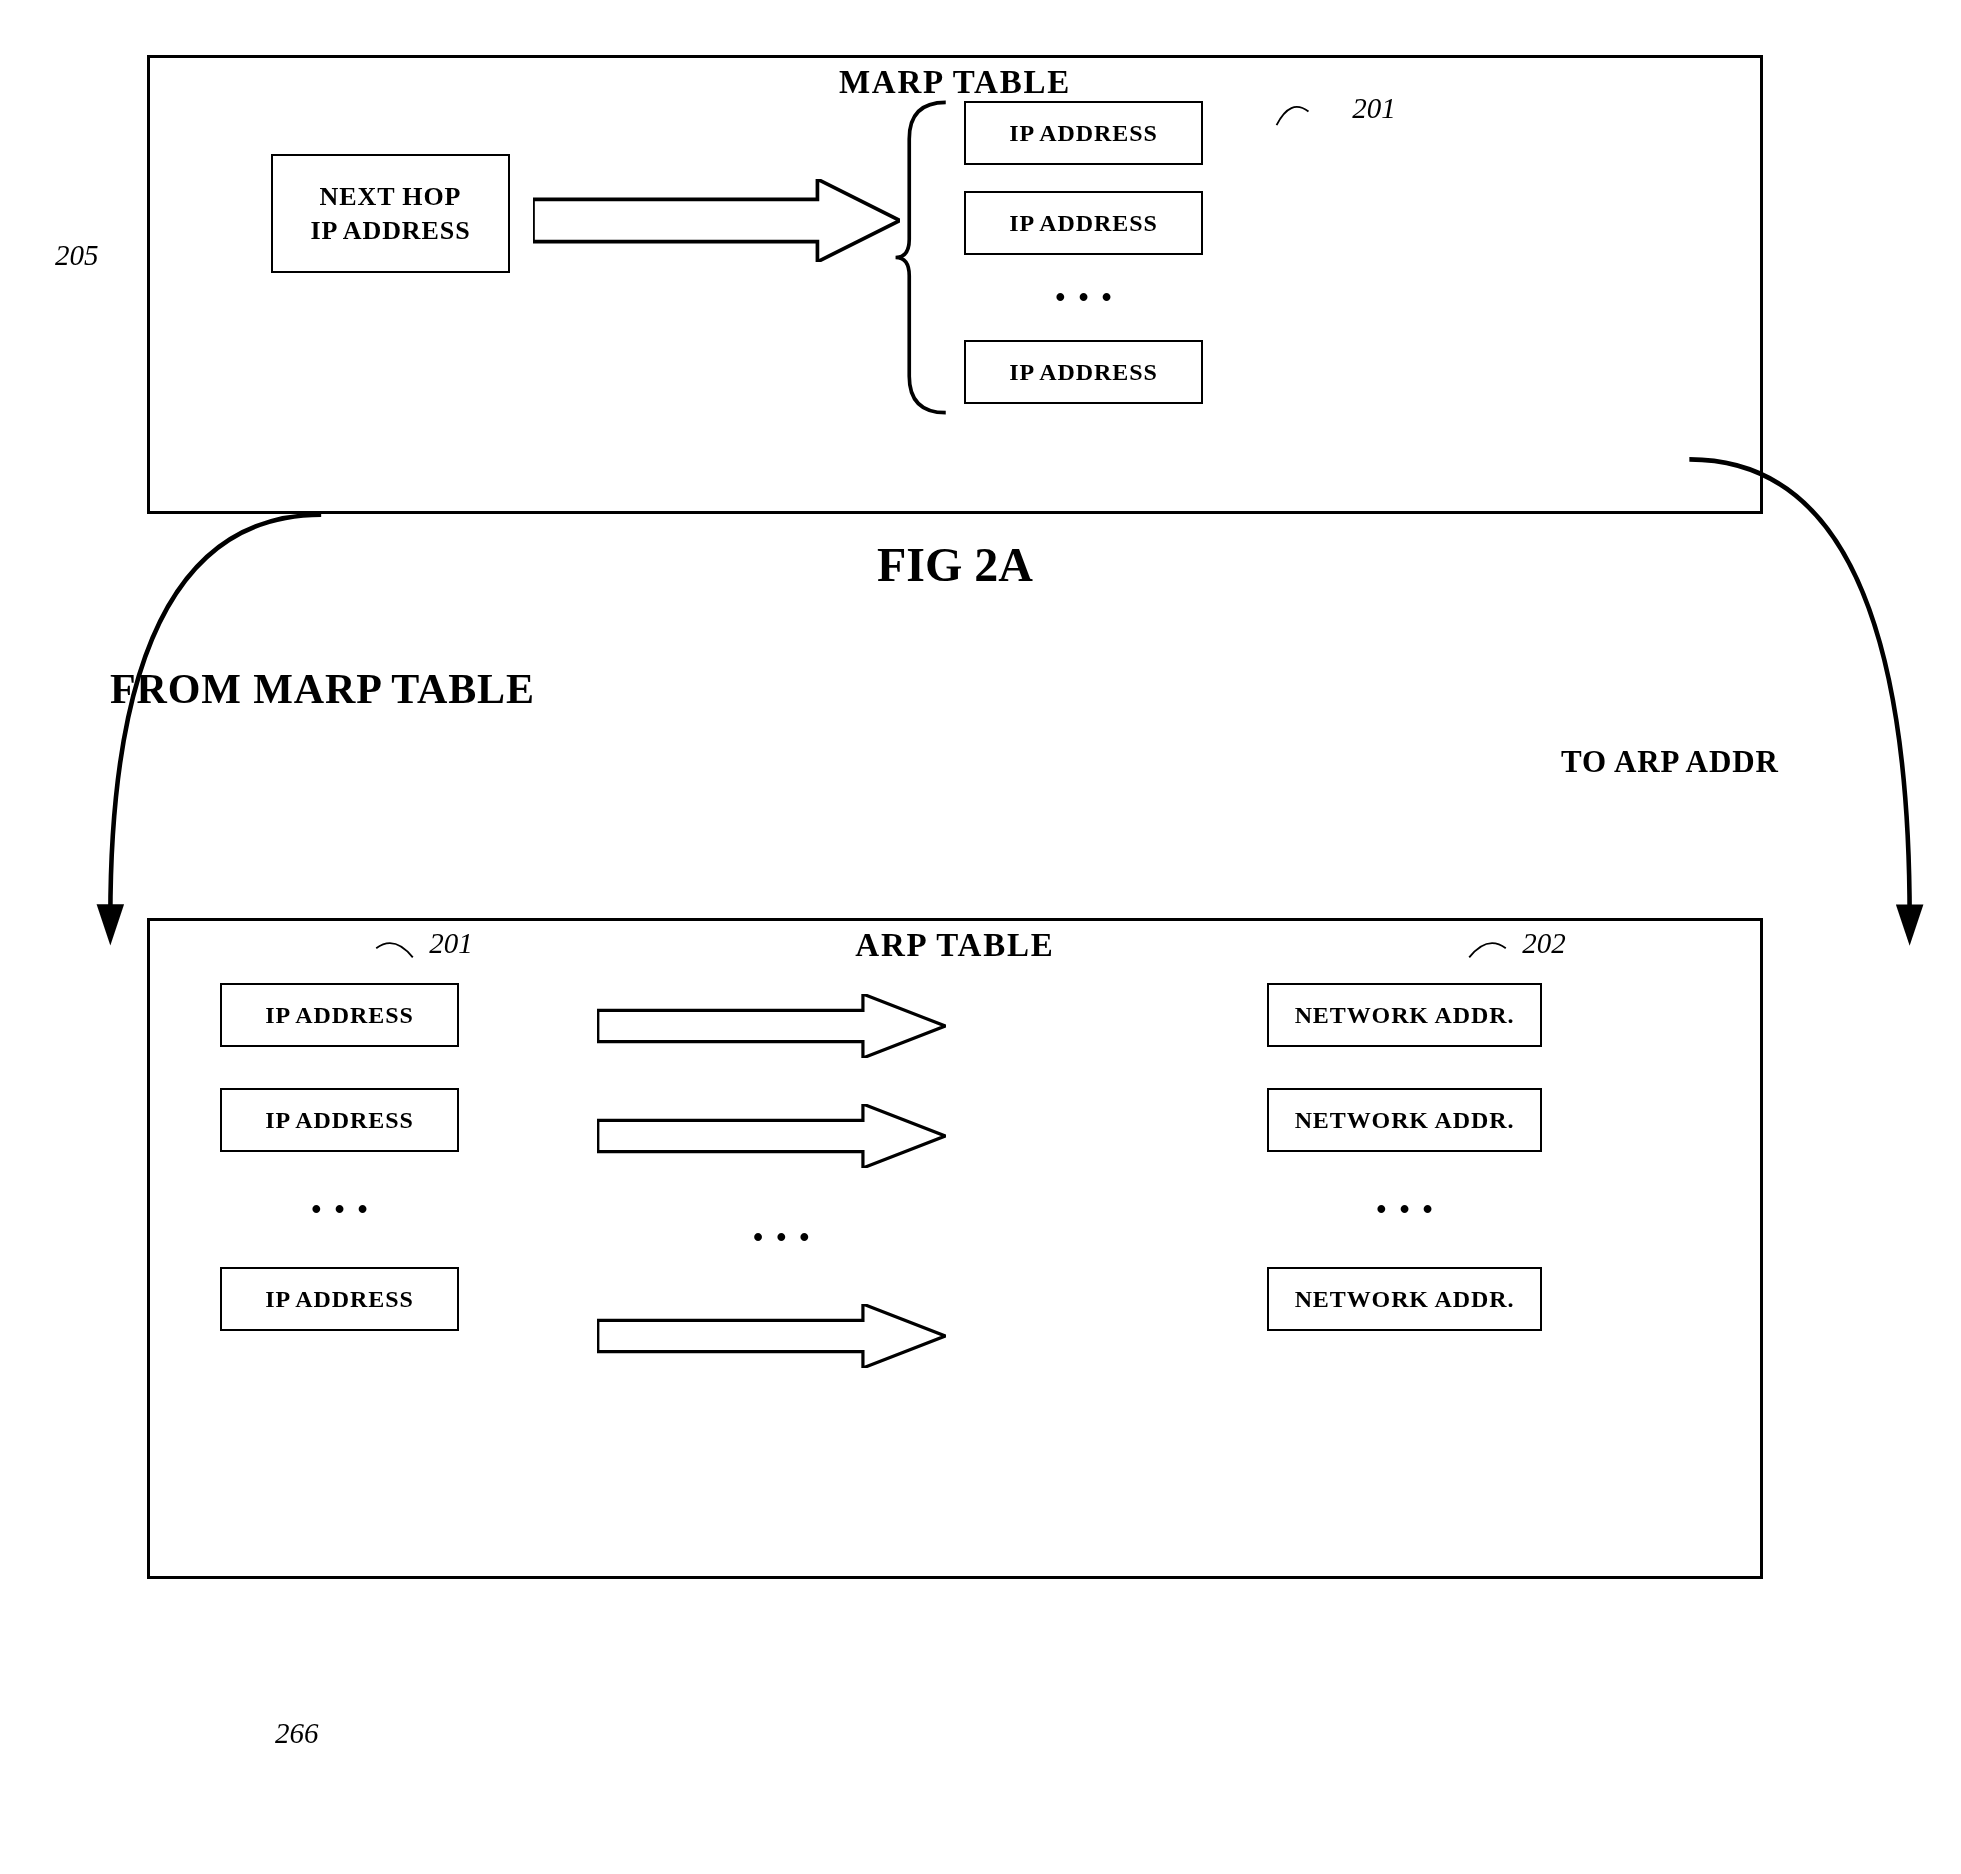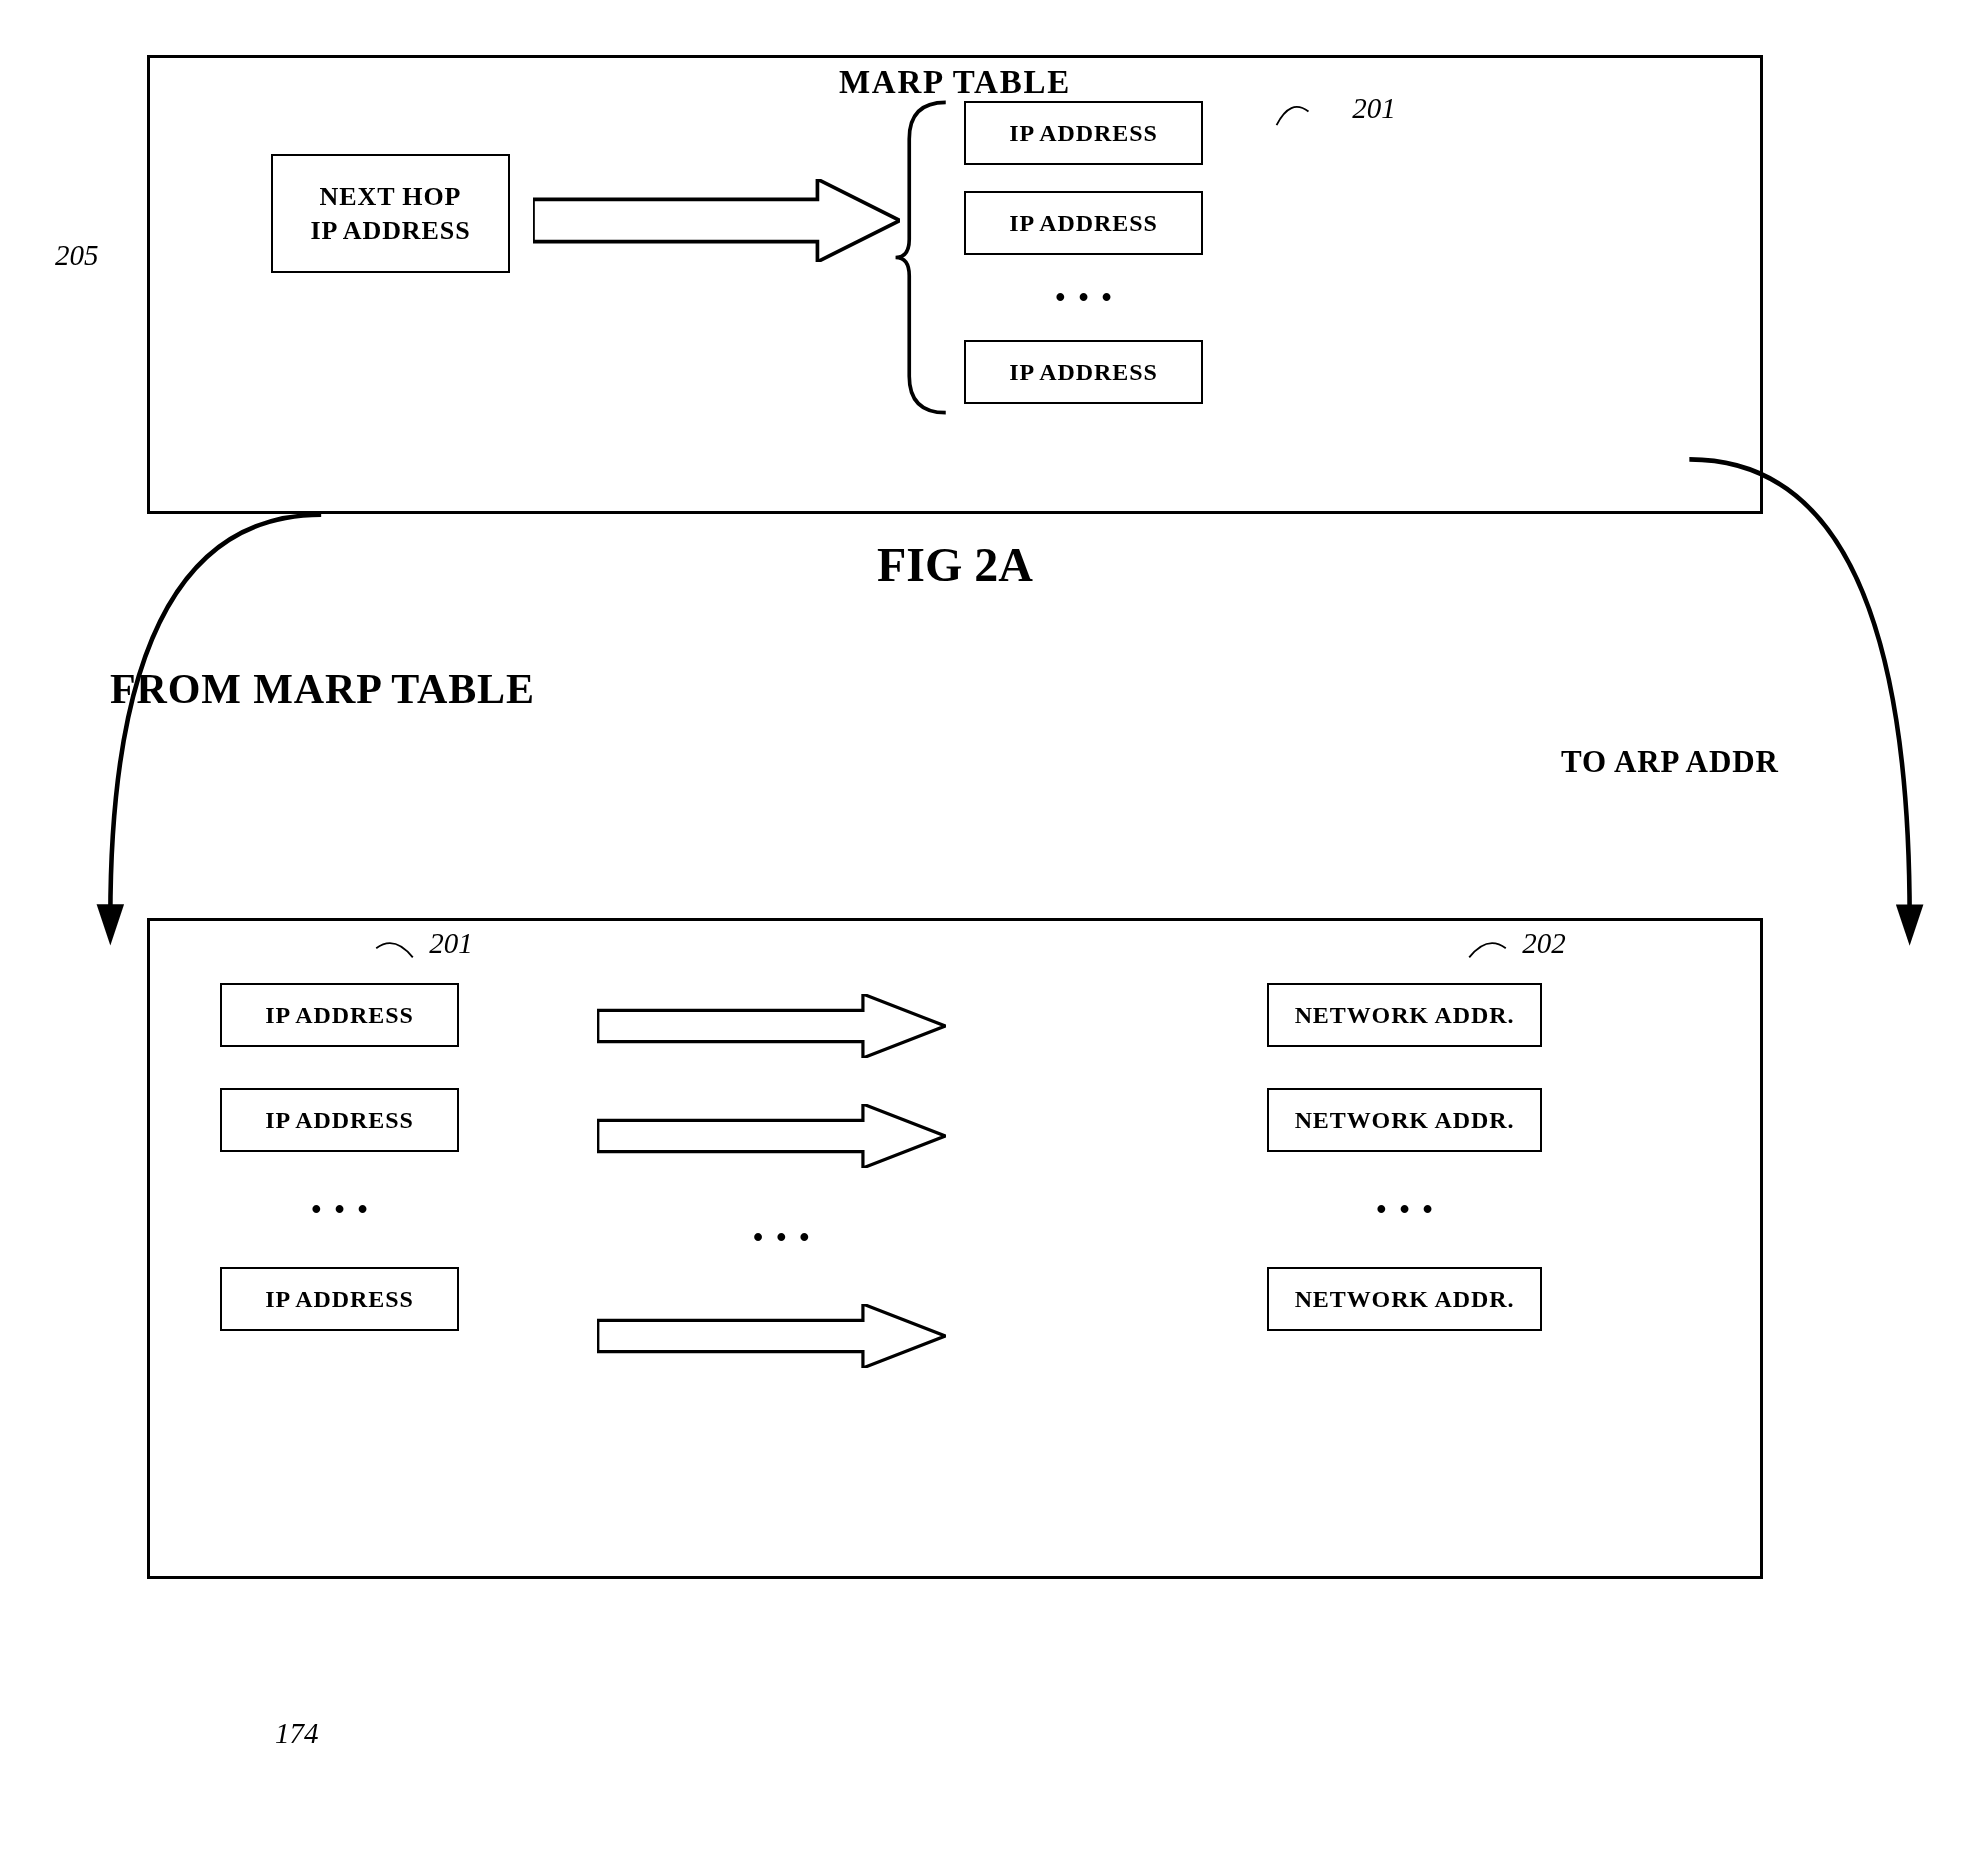--- a/index.html
+++ b/index.html
@@ -320,20 +320,21 @@
   <div style="position:absolute; top:441px; left:1671px;">
     <svg width="257" height="514" viewBox="0 0 280 560">
       <path d="M20,20 Q260,20 260,520" fill="none" stroke="black" stroke-width="5"></path>
 
       <polygon points="245,505 260,550 275,505" fill="black"></polygon>
     </svg>
   </div>
 
   <div class="fig2b-box"></div>
 
+  <div class="arp-table-label">ARP TABLE</div>
 
   <div class="label-201-2b">
     <svg width="55" height="32" viewBox="0 0 60 35" style="vertical-align:middle; display:inline-block">
       <path d="M50,30 Q30,5 10,20" fill="none" stroke="black" stroke-width="2"></path>
     </svg>
     <span>201</span>
   </div>
 
   <div class="label-202-2b">
     <svg width="55" height="32" viewBox="0 0 60 35" style="vertical-align:middle; display:inline-block">
@@ -383,17 +384,17 @@
     <div class="dots-row-2b">
       <span>•</span>
         <span>•</span>
         <span>•</span>
     </div>
     <div class="net-box-2b">NETWORK ADDR.</div>
   </div>
 
 
   <div class="label-206">
-    <span>174</span>
+    <span>266</span>
   </div>
 
 </div>
 
 
 </body></html>

